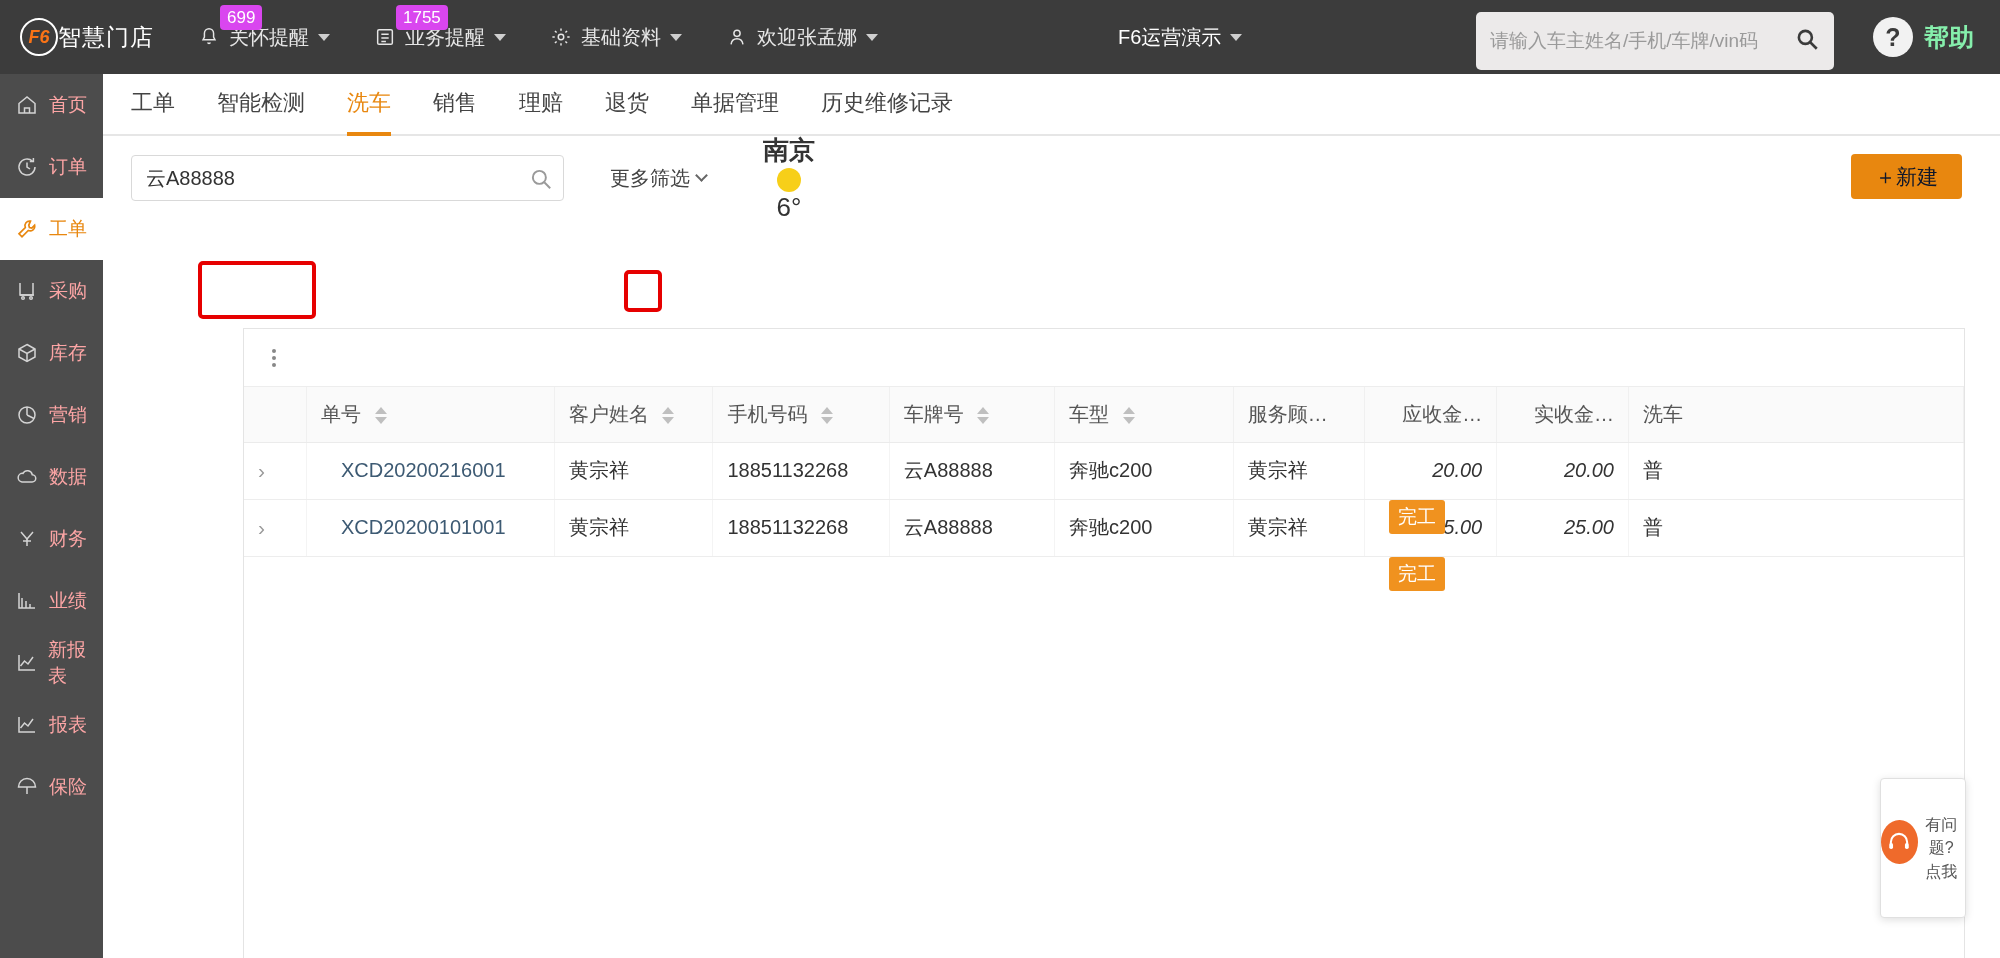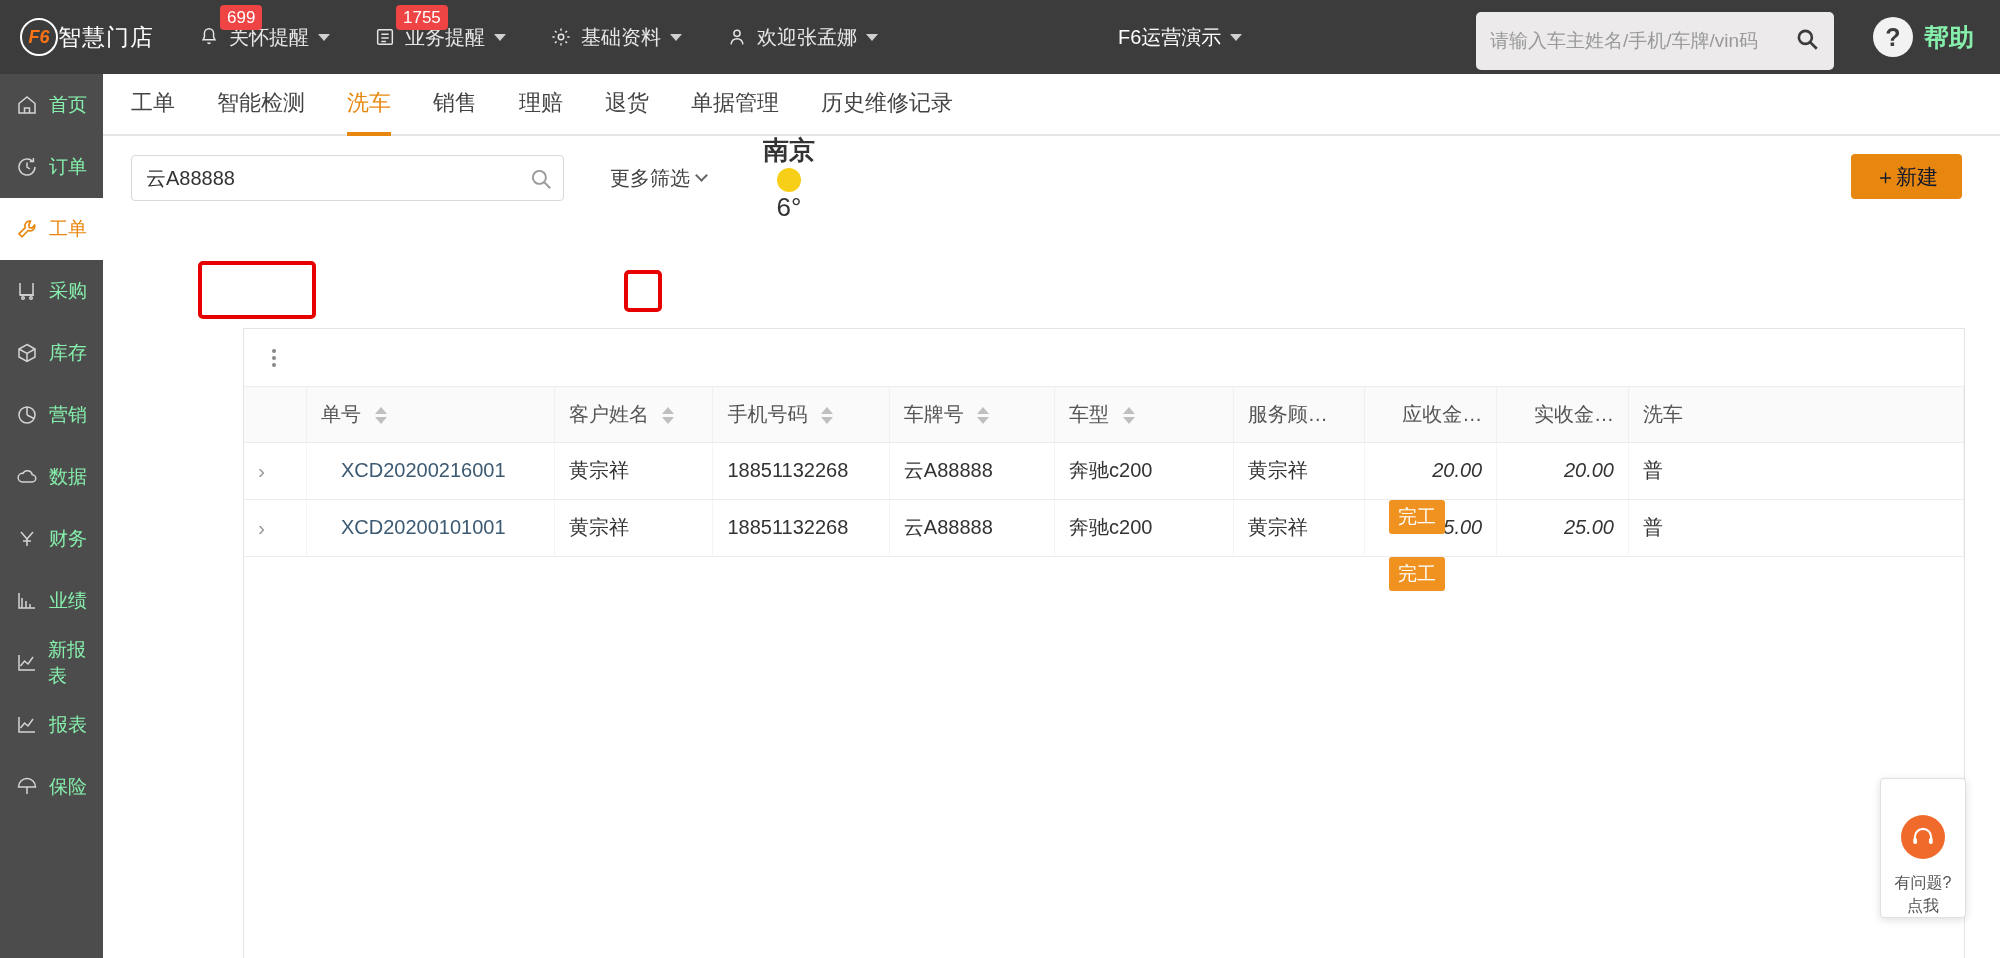--- a/index.html
+++ b/index.html
@@ -19,21 +19,21 @@
   .brand-logo { width:38px; height:38px; border:2.5px solid #fff; border-radius:50%;
     display:flex; align-items:center; justify-content:center;
     font-size:18px; font-style:italic; font-weight:bold; color:#f97316; line-height:1; }
   .brand-name { margin-left:0; font-size:23px; color:#fff; letter-spacing:1px; }
 
   .nav-item { position:relative; display:flex; align-items:center; margin-left:44px;
     font-size:20px; color:#e6e6e6; cursor:pointer; white-space:nowrap; }
   .nav-item .nic { margin-right:9px; display:flex; align-items:center; }
   .caret { margin-left:9px; width:0; height:0; border-left:6px solid transparent;
            border-right:6px solid transparent; border-top:7px solid #cfcfcf; }
-  .badge { position:absolute; top:-19px; left:22px; background:#ef4444; color:#fff;
+  .badge { position:absolute; top:-19px; left:22px; background:#d946ef; color:#fff;
     font-size:17px; line-height:1; padding:4px 7px; border-radius:4px; }
 
   .shop-sel { position:absolute; left:1118px; display:flex; align-items:center;
     font-size:20px; color:#fff; cursor:pointer; }
 
   .topsearch { position:absolute; left:1476px; top:12px; width:358px; height:58px;
     background:#eceaea; border-radius:5px; display:flex; align-items:center; padding:0 14px; }
   .topsearch input { border:0; outline:0; background:transparent; flex:1;
     font-size:19px; color:#444; font-family:inherit; }
   .topsearch input::placeholder { color:#9a9a9a; }
@@ -41,21 +41,21 @@
   .help { position:absolute; left:1873px; display:flex; align-items:center; cursor:pointer; }
   .help-circle { width:40px; height:40px; border-radius:50%; background:#f2f2f2;
     color:#3c3c3c; font-size:25px; font-weight:bold; display:flex;
     align-items:center; justify-content:center; }
   .help-text { margin-left:11px; font-size:25px; color:#86efac; font-weight:bold; }
 
   
   .sidebar { position:absolute; top:74px; left:0; width:103px; height:884px;
     background:#4c4c4c; }
   .side-item { height:62px; display:flex; align-items:center; padding-left:14px;
-    color:#86efac; font-size:19px; cursor:pointer; }
+    color:#fca5a5; font-size:19px; cursor:pointer; }
   .side-item .sic { width:26px; height:26px; margin-right:9px; display:flex;
     align-items:center; justify-content:center; }
   .side-item.active { background:#fff; color:#e8870f; }
 
   
   .content { position:absolute; top:74px; left:103px; width:1897px; height:884px;
     background:#fff; }
   .tabs { display:flex; align-items:flex-end; height:62px; padding-left:28px;
     border-bottom:2px solid #e6e6e6; }
   .tab { font-size:22px; color:#444; padding:0 0 16px 0; margin-right:42px;
@@ -113,21 +113,21 @@
     white-space:nowrap; overflow:hidden; }
   tbody td.num { text-align:right;font-style:italic; }
   .rowarrow { color:#9a9a9a; font-size:21px; cursor:pointer; }
   .ordlink { color:#3d5a73; cursor:pointer;margin-left:20px; }
   .status-badge { position:absolute; background:#f0921f; color:#fff; font-size:19px;
     padding:4px 9px; border-radius:3px; }
 
   
   .chat { position:absolute; right:34px; bottom:40px; width:86px; height:140px;
     background:#fff; border:1px solid #e0e0e0; border-radius:4px;
-    box-shadow:0 2px 8px rgba(0,0,0,.13); display:flex; flex-direction:column;
+    box-shadow:0 2px 8px rgba(0,0,0,.13); display:flex; 
     align-items:center; justify-content:flex-end; cursor:pointer; }
   .chat-ic { width:44px; height:44px; border-radius:50%; background:#ef6a2b;
     display:flex; align-items:center; justify-content:center; margin-bottom:12px; }
   .chat-txt { font-size:16px; color:#555; text-align:center; line-height:1.45; }
 </style>
 </head>
 <body>
 
 <div id="app">
 

